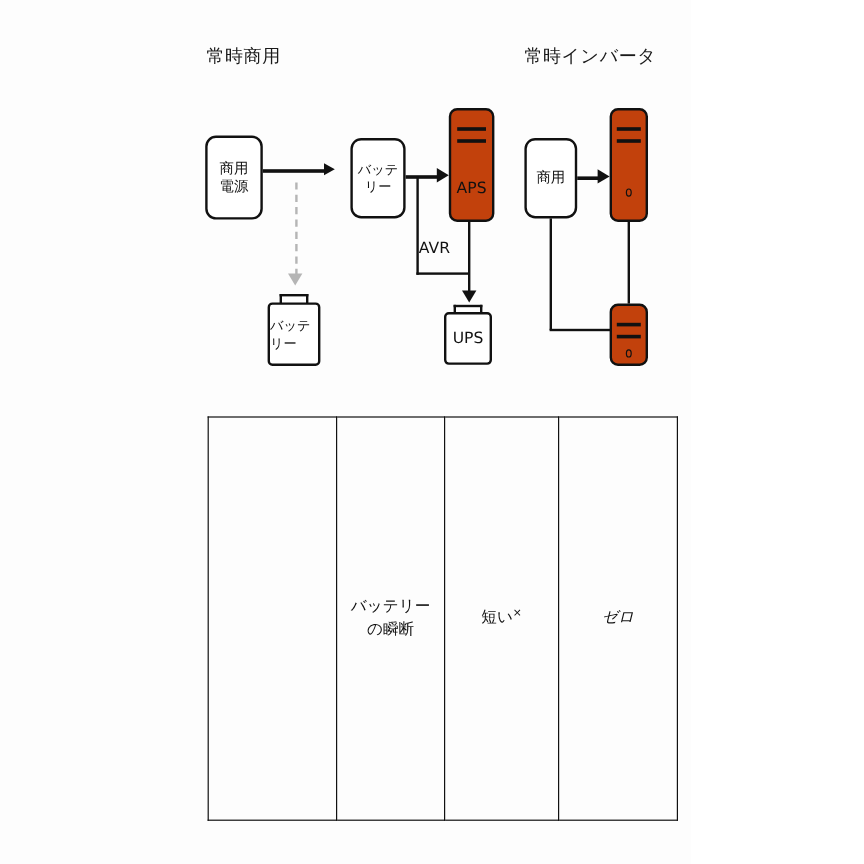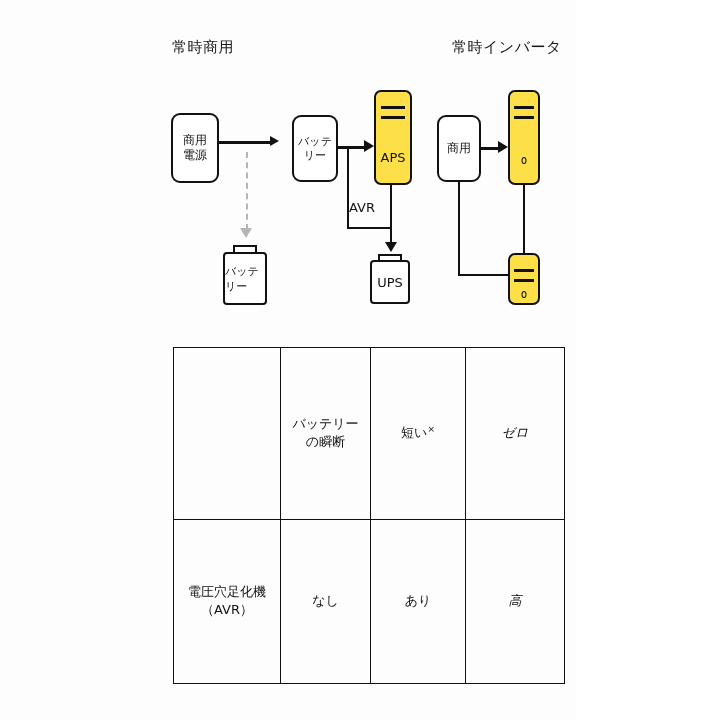--- a/index.html
+++ b/index.html
@@ -22,21 +22,21 @@
   
   .col-header {
     position: absolute;
     font-size: 15px;
     color: #1a1a1a;
     white-space: nowrap;
     letter-spacing: 0.5px;
   }
   #hdr-0 { left: 172px; top: 38px; }
   #hdr-1 { left: 283px; top: 38px; }
-  #hdr-2 { left: 452px; top: 38px; }
+  #hdr-2 { left: 437px; top: 38px; }
 
   
   .rbox {
     position: absolute;
     border: 2px solid #111111;
     border-radius: 9px;
     background: #ffffff;
     box-sizing: border-box;
     display: flex;
     flex-direction: column;
@@ -69,21 +69,21 @@
     border-bottom: none;
     box-sizing: border-box;
   }
 
   
   .device {
     position: absolute;
     box-sizing: border-box;
     border: 2px solid #111111;
     border-radius: 7px;
-    background: #fde047;
+    background: #c2410c;
   }
   .device .bar {
     position: absolute;
     left: 14%;
     width: 72%;
     height: 3px;
     background: #111111;
   }
   .device .bar.b1 { top: 14px; }
   .device .bar.b2 { top: 24px; }
@@ -267,31 +267,16 @@
           <span class="cell-line">バッテリー</span>
           <span class="cell-line">の瞬断</span>
         </td>
         <td class="c2">
           <span>短い</span><span class="sup">×</span>
         </td>
         <td class="c3">
           <span class="cell-line">ゼロ</span>
         </td>
       </tr>
-      <tr class="r2">
-        <td class="c0">
-          <span class="cell-line">電圧穴足化機</span>
-          <span class="cell-line">（AVR）</span>
-        </td>
-        <td class="c1">
-          <span class="cell-line">なし</span>
-        </td>
-        <td class="c2">
-          <span class="cell-line">あり</span>
-        </td>
-        <td class="c3">
-          <span class="cell-line">高</span>
-        </td>
-      </tr>
     </tbody>
   </table>
 
 </div>
 
 </body></html>

